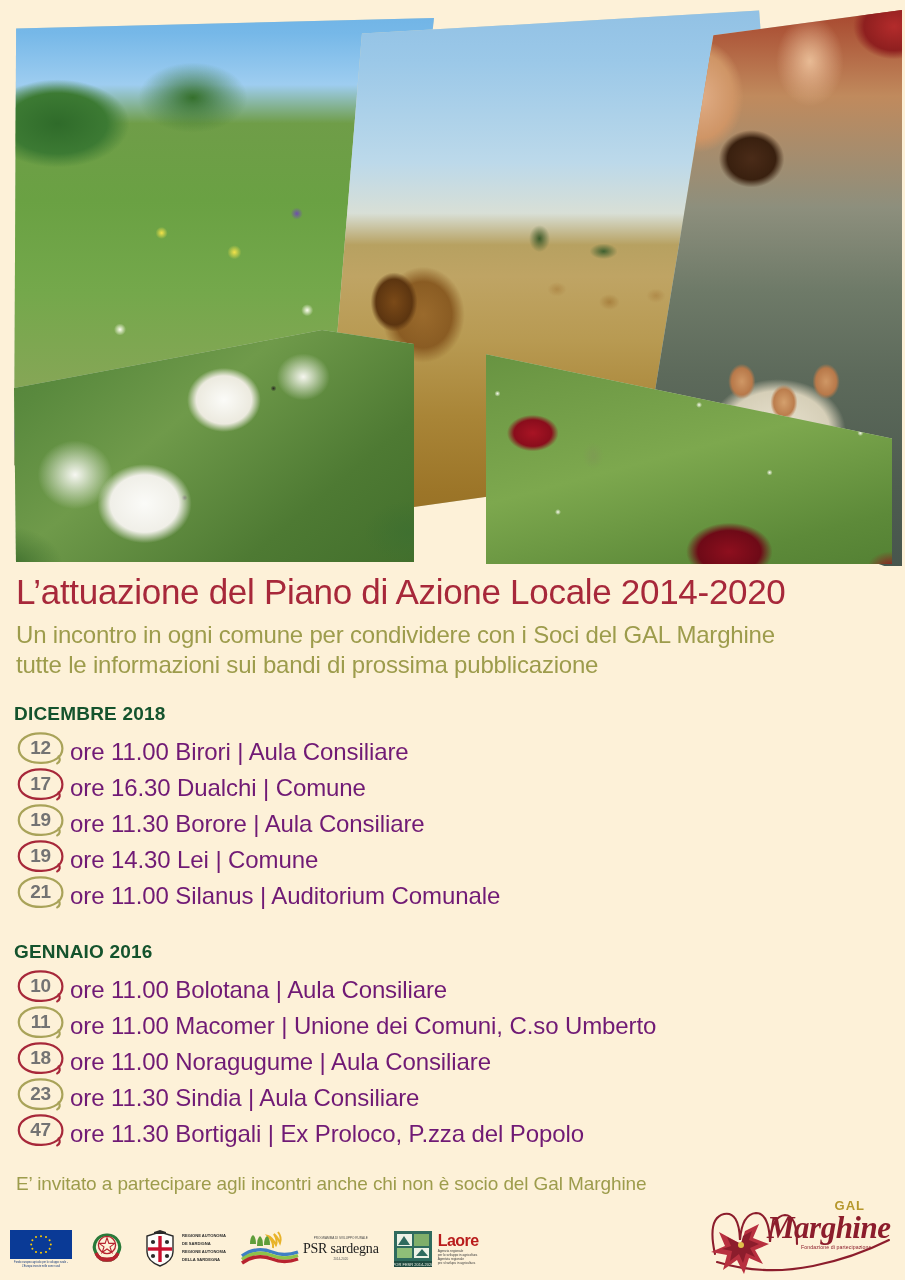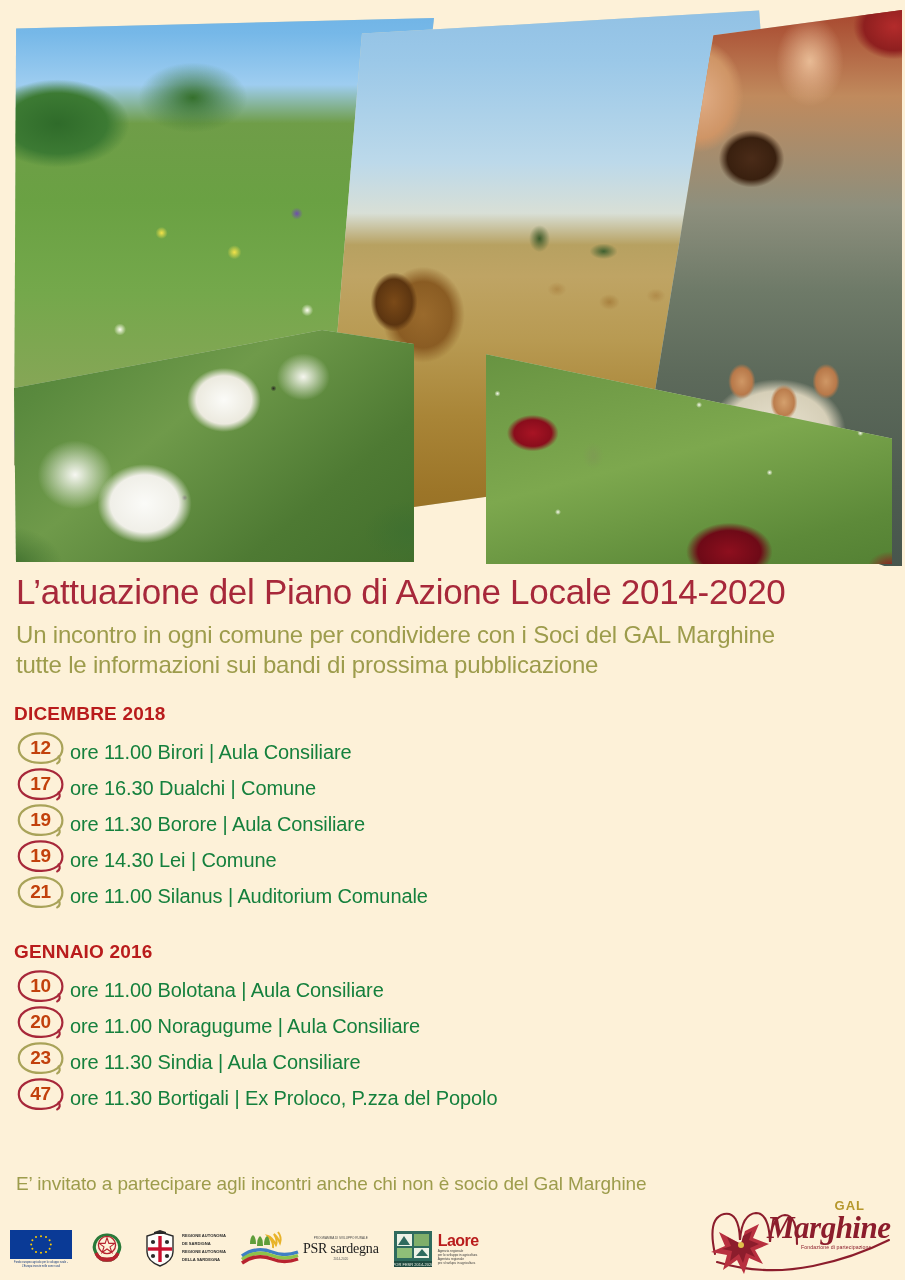--- a/index.html
+++ b/index.html
@@ -176,21 +176,21 @@
     line-height: 30px;
     color: #9d9c4c;
     letter-spacing: -0.2px;
   }
 
   .month {
     position: absolute;
     left: 14px;
     font-size: 19px;
     font-weight: bold;
-    color: #b91c1c;
+    color: #14532d;
     letter-spacing: 0.2px;
   }
   #month-dec { top: 703px; }
   #month-gen { top: 941px; }
 
   .events { position: absolute; left: 14px; width: 880px; }
   #events-dec { top: 730px; }
   #events-gen { top: 968px; }
 
   .event {
@@ -211,27 +211,27 @@
   .daywrap svg {
     position: absolute;
     left: 0; top: 0;
     width: 56px; height: 36px;
     overflow: visible;
   }
   .day {
     position: relative;
     font-size: 19px;
     font-weight: bold;
-    color: #c2410c;
+    color: #737373;
     letter-spacing: -0.3px;
     padding-right: 3px;
   }
   .evtext {
-    font-size: 20px;
-    color: #15803d;
+    font-size: 24px;
+    color: #701a75;
     letter-spacing: -0.1px;
     white-space: nowrap;
     margin-top: 8px;
   }
 
   .invito {
     position: absolute;
     left: 16px; top: 1173px;
     font-size: 19px;
     color: #9d9c4c;
@@ -412,24 +412,34 @@
             <path d="M27 3.4 C13.6 3.1 4.6 9.6 4.8 18.4 C5.1 27.6 14.6 33.2 27.6 32.9 C40.2 32.6 48.6 26.8 48.4 18.2 C48.2 9.7 39.8 3.6 27 3.4 Z" fill="none" stroke="#a7283a" stroke-width="2.2" stroke-linecap="round"></path>
             <path d="M44.6 26.5 C46.4 29.1 46.1 31.6 43.2 33.4" fill="none" stroke="#a7283a" stroke-width="2.2" stroke-linecap="round"></path>
           </svg>
           <span class="day">10</span>
         </div>
         <div class="evtext">ore 11.00 Bolotana | Aula Consiliare</div>
       </div>
       <div class="event">
         <div class="daywrap">
           <svg viewBox="0 0 56 36">
+            <path d="M27 3.4 C13.6 3.1 4.6 9.6 4.8 18.4 C5.1 27.6 14.6 33.2 27.6 32.9 C40.2 32.6 48.6 26.8 48.4 18.2 C48.2 9.7 39.8 3.6 27 3.4 Z" fill="none" stroke="#a9a359" stroke-width="2.2" stroke-linecap="round"></path>
+            <path d="M44.6 26.5 C46.4 29.1 46.1 31.6 43.2 33.4" fill="none" stroke="#a9a359" stroke-width="2.2" stroke-linecap="round"></path>
+          </svg>
+          <span class="day">11</span>
+        </div>
+        <div class="evtext">ore 11.00 Macomer | Unione dei Comuni, C.so Umberto</div>
+      </div>
+      <div class="event">
+        <div class="daywrap">
+          <svg viewBox="0 0 56 36">
             <path d="M27 3.4 C13.6 3.1 4.6 9.6 4.8 18.4 C5.1 27.6 14.6 33.2 27.6 32.9 C40.2 32.6 48.6 26.8 48.4 18.2 C48.2 9.7 39.8 3.6 27 3.4 Z" fill="none" stroke="#a7283a" stroke-width="2.2" stroke-linecap="round"></path>
             <path d="M44.6 26.5 C46.4 29.1 46.1 31.6 43.2 33.4" fill="none" stroke="#a7283a" stroke-width="2.2" stroke-linecap="round"></path>
           </svg>
-          <span class="day">20</span>
+          <span class="day">18</span>
         </div>
         <div class="evtext">ore 11.00 Noragugume | Aula Consiliare</div>
       </div>
       <div class="event">
         <div class="daywrap">
           <svg viewBox="0 0 56 36">
             <path d="M27 3.4 C13.6 3.1 4.6 9.6 4.8 18.4 C5.1 27.6 14.6 33.2 27.6 32.9 C40.2 32.6 48.6 26.8 48.4 18.2 C48.2 9.7 39.8 3.6 27 3.4 Z" fill="none" stroke="#a9a359" stroke-width="2.2" stroke-linecap="round"></path>
             <path d="M44.6 26.5 C46.4 29.1 46.1 31.6 43.2 33.4" fill="none" stroke="#a9a359" stroke-width="2.2" stroke-linecap="round"></path>
           </svg>
           <span class="day">23</span>

